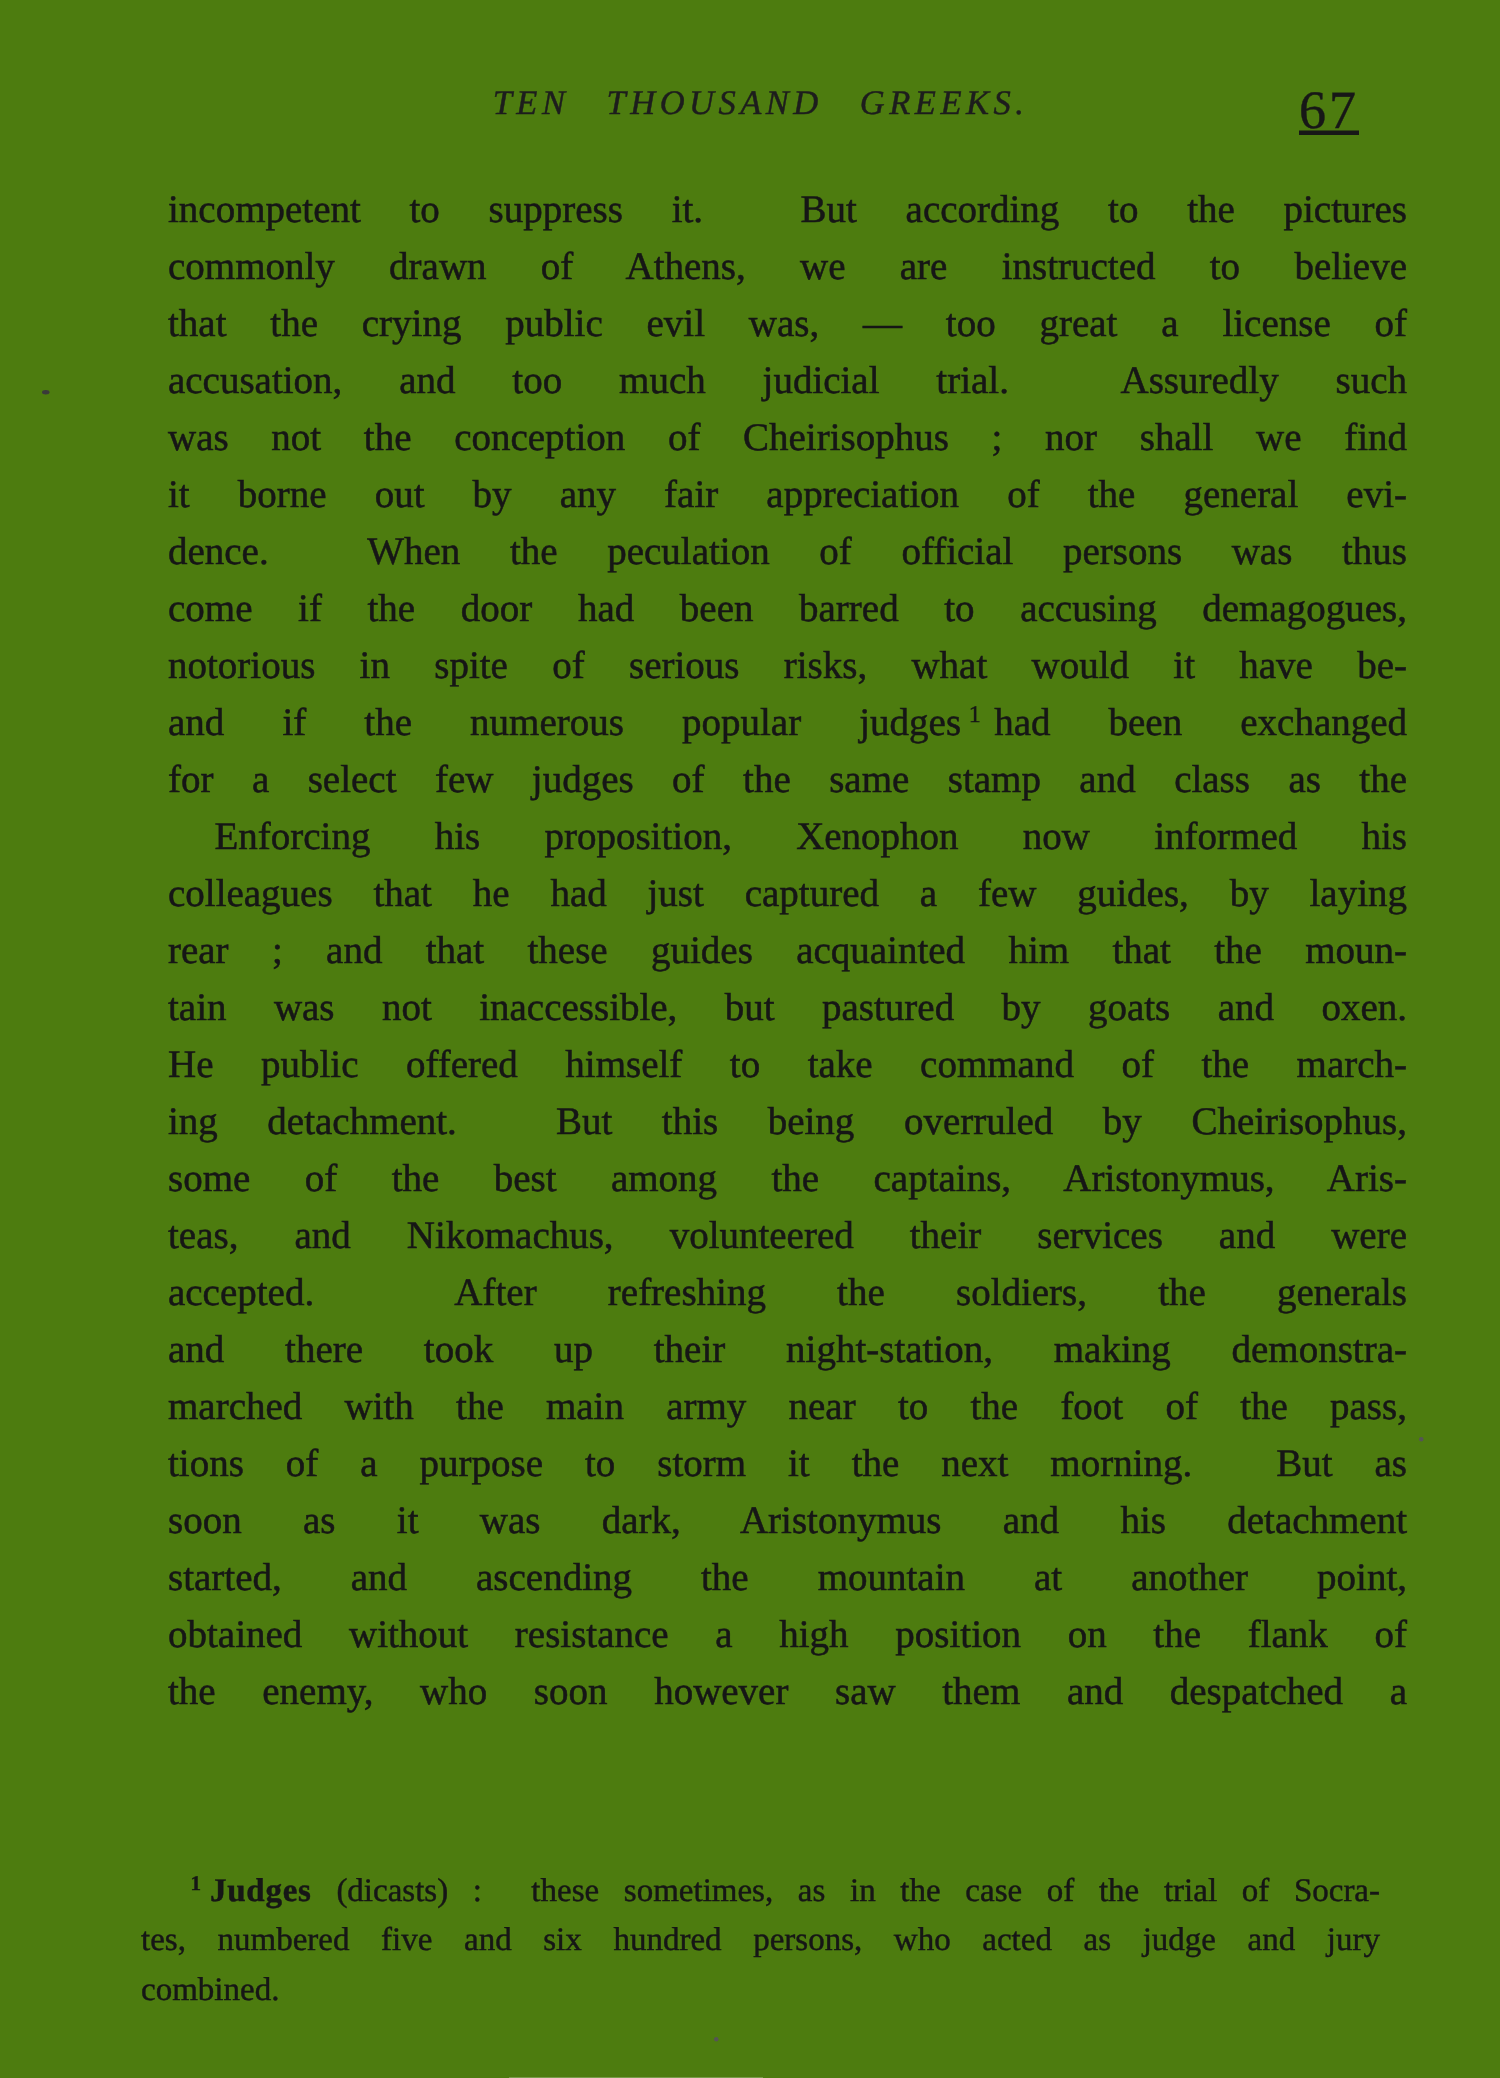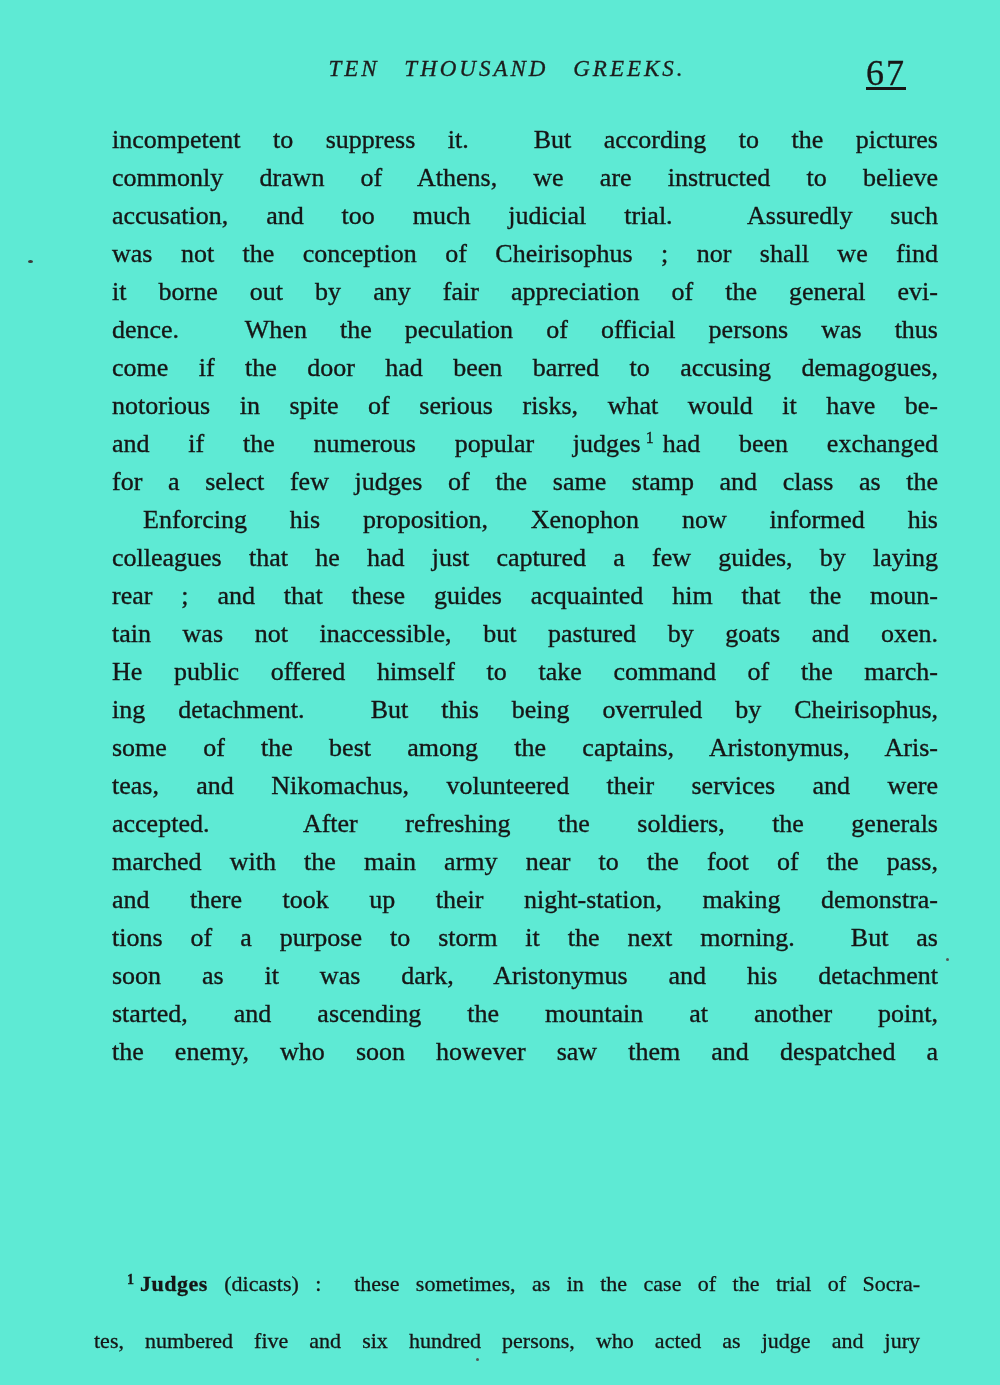--- a/index.html
+++ b/index.html
@@ -2,21 +2,21 @@
 <html><head>
 <meta charset="utf-8">
 <style>
   html, body { margin: 0; padding: 0; }
   body { background: #ffffff; }
 
   .page {
     position: relative;
     width: 1000px;
     height: 1385px;
-    background: #5eead4;
+    background: #4d7c0f;
     color: #1a1a1a;
     font-family: "Liberation Serif", serif;
     overflow: hidden;
   }
 
   
   .running-head {
     position: absolute;
     top: 56px;
     left: 94px;
@@ -80,21 +80,20 @@
     width: 826px;
     font-size: 22px;
     line-height: 33px;
     color: #161616;
     -webkit-text-stroke: 0.3px #161616;
     word-spacing: 1px;
   }
   .fn-line {
     text-align: justify;
     text-align-last: justify;
-    margin-top: 24px;
   }
   .fn-line.fn-first { text-indent: 33px; }
   .fn-line.para-end { text-align-last: left; }
   sup.fn-marker {
     font-size: 14px;
     font-weight: bold;
     line-height: 0;
     vertical-align: 7px;
     margin-right: 6px;
     text-indent: 0;
@@ -118,43 +117,45 @@
 
   <header class="running-head">
     <div class="head-title">TEN THOUSAND GREEKS.</div>
     <div class="folio">67</div>
   </header>
 
   <main class="body-text">
 
     <div class="line">incompetent to suppress it.&nbsp; But according to the pictures</div>
     <div class="line">commonly drawn of Athens, we are instructed to believe</div>
+    <div class="line">that the crying public evil was, — too great a license of</div>
     <div class="line">accusation, and too much judicial trial.&nbsp; Assuredly such</div>
     <div class="line">was not the conception of Cheirisophus&nbsp;; nor shall we find</div>
     <div class="line">it borne out by any fair appreciation of the general evi-</div>
     <div class="line">dence.&nbsp; When the peculation of official persons was thus</div>
     <div class="line">come if the door had been barred to accusing demagogues,</div>
     <div class="line">notorious in spite of serious risks, what would it have be-</div>
     <div class="line"><span>and if the numerous popular judges</span><sup class="fn-ref">1</sup><span>had been exchanged</span></div>
     <div class="line">for a select few judges of the same stamp and class as the</div>
 
     <div class="line indent">Enforcing his proposition, Xenophon now informed his</div>
     <div class="line">colleagues that he had just captured a few guides, by laying</div>
     <div class="line">rear&nbsp;; and that these guides acquainted him that the moun-</div>
     <div class="line">tain was not inaccessible, but pastured by goats and oxen.</div>
     <div class="line">He public offered himself to take command of the march-</div>
     <div class="line">ing detachment.&nbsp; But this being overruled by Cheirisophus,</div>
     <div class="line">some of the best among the captains, Aristonymus, Aris-</div>
     <div class="line">teas, and Nikomachus, volunteered their services and were</div>
     <div class="line">accepted.&nbsp; After refreshing the soldiers, the generals</div>
+    <div class="line">and there took up their night-station, making demonstra-</div>
     <div class="line">marched with the main army near to the foot of the pass,</div>
-    <div class="line">and there took up their night-station, making demonstra-</div>
     <div class="line">tions of a purpose to storm it the next morning.&nbsp; But as</div>
     <div class="line">soon as it was dark, Aristonymus and his detachment</div>
     <div class="line">started, and ascending the mountain at another point,</div>
+    <div class="line">obtained without resistance a high position on the flank of</div>
     <div class="line">the enemy, who soon however saw them and despatched a</div>
   </main>
 
   <footer class="footnote">
     <div class="fn-line fn-first"><sup class="fn-marker">1</sup><b class="fn-lead">Judges</b> <span>(dicasts)&nbsp;:&nbsp; these sometimes, as in the case of the trial of Socra-</span></div>
     <div class="fn-line">tes, numbered five and six hundred persons, who acted as judge and jury</div>
     <div class="fn-line para-end">combined.</div>
   </footer>
 
   <div class="speck s1"></div>

